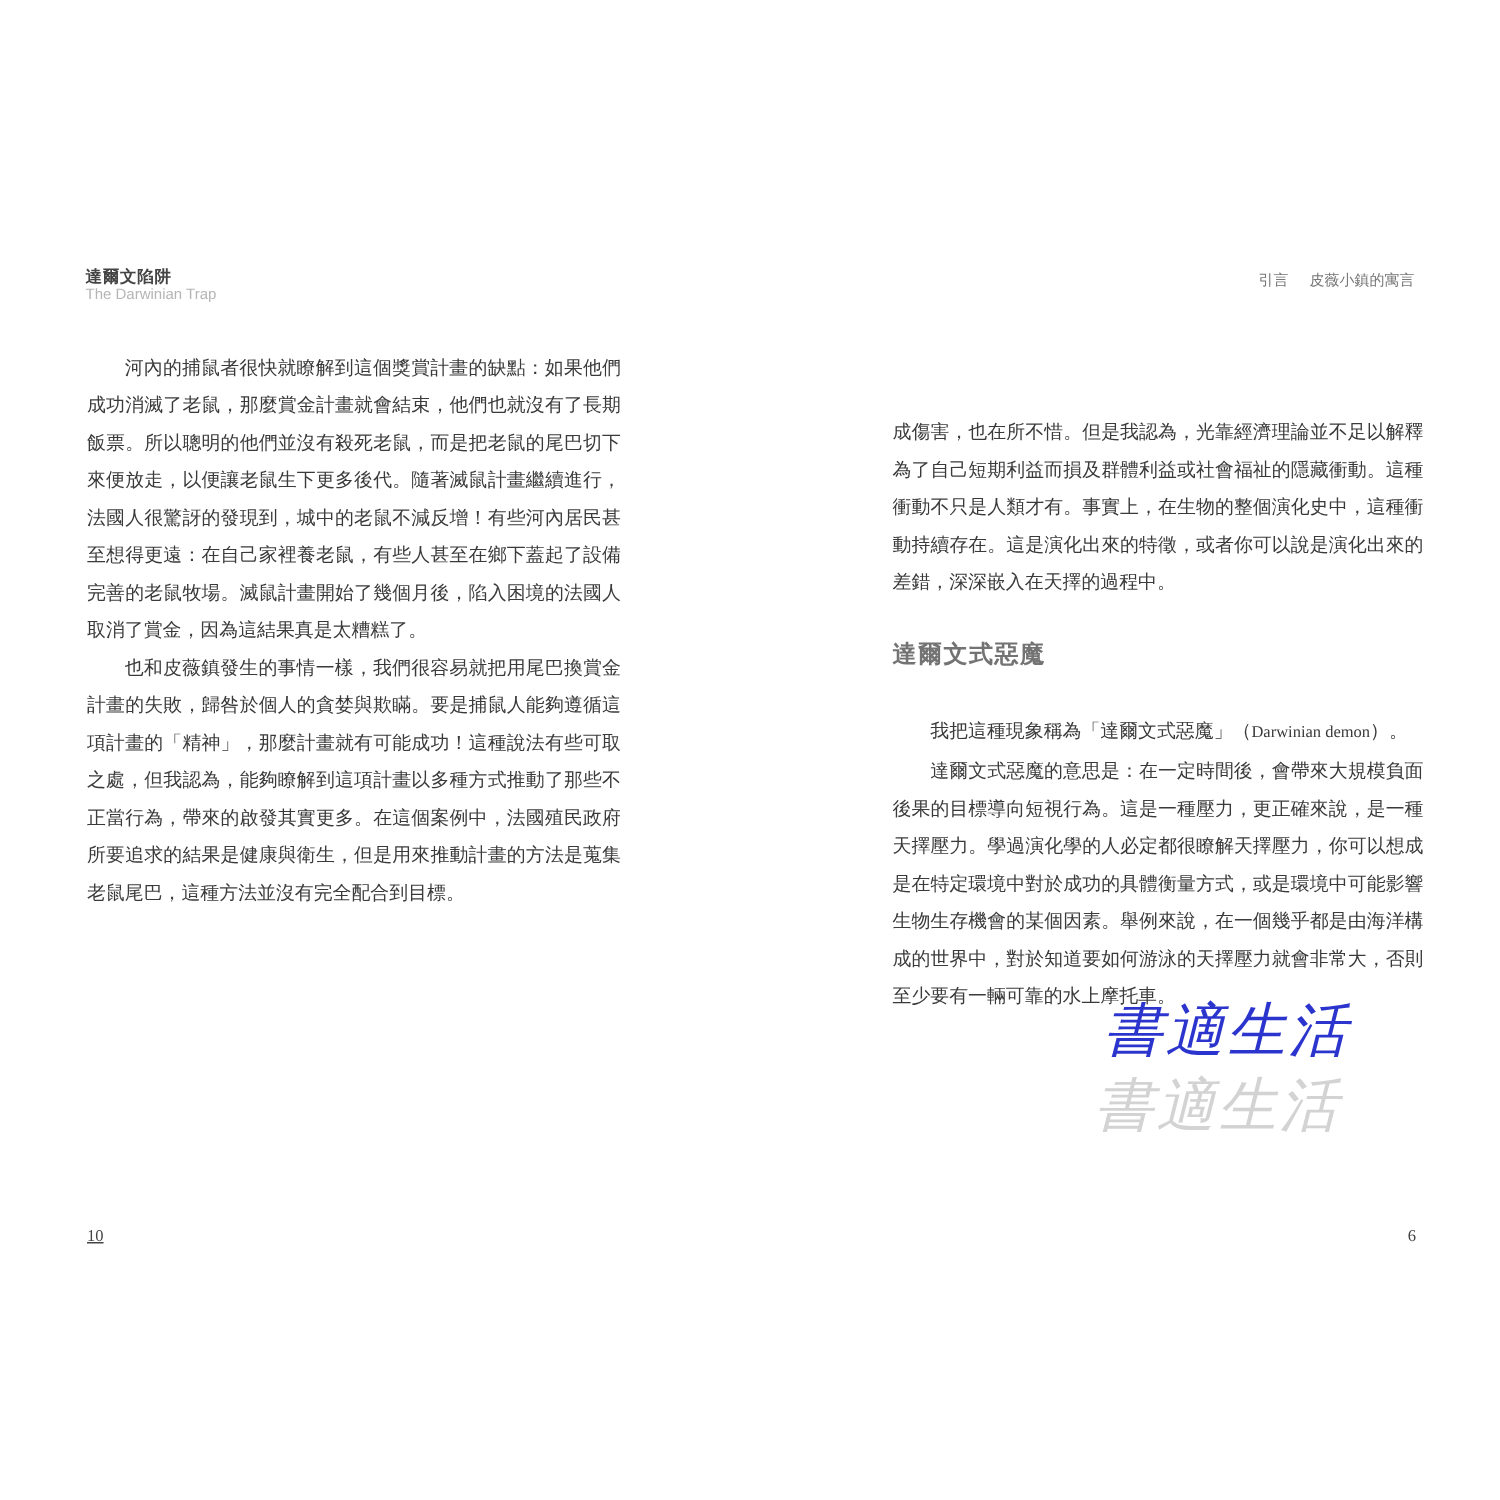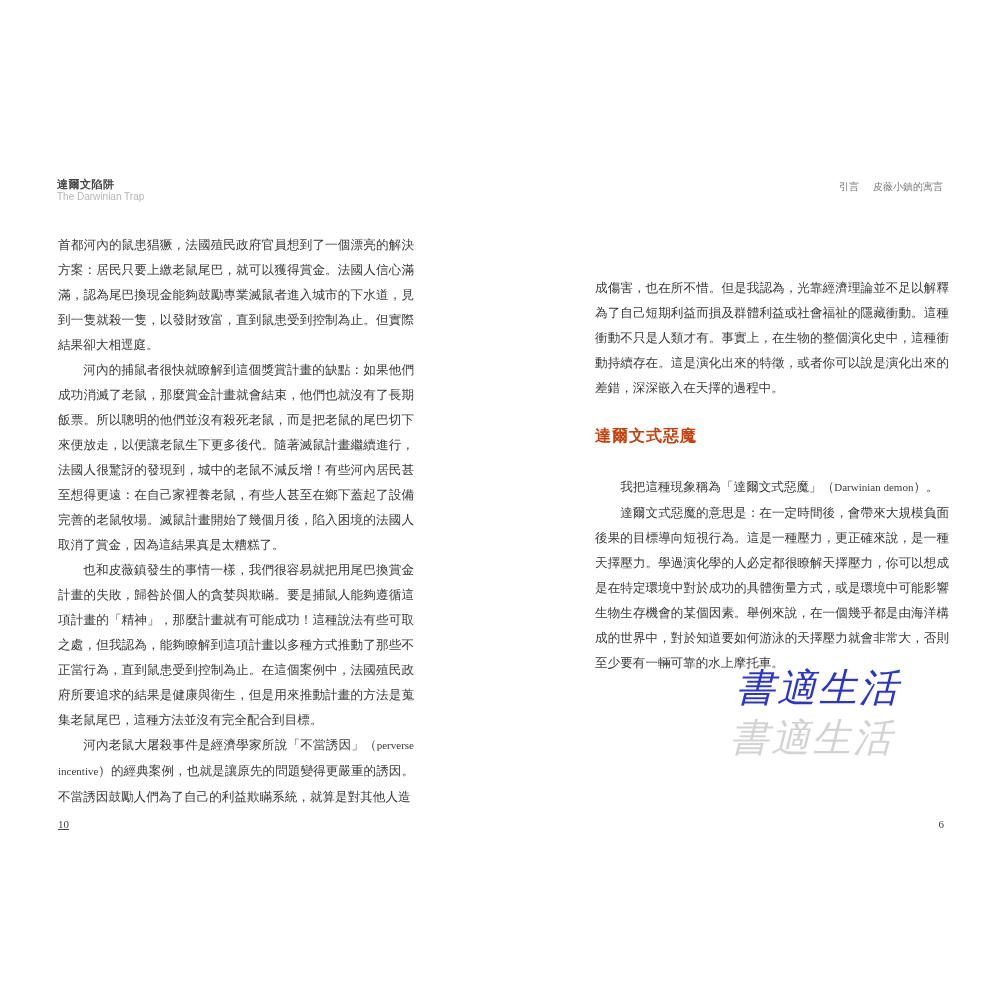--- a/index.html
+++ b/index.html
@@ -72,21 +72,21 @@
     .para {
       margin: 0;
       padding: 0;
     }
     .para.indent { text-indent: 2em; }
 
     .section-heading {
       font-family: "DejaVu Sans", "Liberation Sans", sans-serif;
       font-size: 16px;
       font-weight: bold;
-      color: #c2410c;
+      color: #737373;
       margin: 22px 0 24px 0;
       line-height: 28px;
       text-indent: 0;
       letter-spacing: 1px;
     }
 
     .latin {
       font-family: "Liberation Serif", "DejaVu Serif", serif;
       font-size: 11px;
     }
@@ -126,24 +126,22 @@
 
 <div class="spread">
 
   <div class="page page-left">
     <div class="running-head-left">
       <div class="rh-title">達爾文陷阱</div>
       <div class="rh-subtitle">The Darwinian Trap</div>
     </div>
 
     <div class="body-text">
-      <p class="para">首都河內的鼠患猖獗，法國殖民政府官員想到了一個漂亮的解決方案：居民只要上繳老鼠尾巴，就可以獲得賞金。法國人信心滿滿，認為尾巴換現金能夠鼓勵專業滅鼠者進入城市的下水道，見到一隻就殺一隻，以發財致富，直到鼠患受到控制為止。但實際結果卻大相逕庭。</p>
       <p class="para indent">河內的捕鼠者很快就瞭解到這個獎賞計畫的缺點：如果他們成功消滅了老鼠，那麼賞金計畫就會結束，他們也就沒有了長期飯票。所以聰明的他們並沒有殺死老鼠，而是把老鼠的尾巴切下來便放走，以便讓老鼠生下更多後代。隨著滅鼠計畫繼續進行，法國人很驚訝的發現到，城中的老鼠不減反增！有些河內居民甚至想得更遠：在自己家裡養老鼠，有些人甚至在鄉下蓋起了設備完善的老鼠牧場。滅鼠計畫開始了幾個月後，陷入困境的法國人取消了賞金，因為這結果真是太糟糕了。</p>
-      <p class="para indent">也和皮薇鎮發生的事情一樣，我們很容易就把用尾巴換賞金計畫的失敗，歸咎於個人的貪婪與欺瞞。要是捕鼠人能夠遵循這項計畫的「精神」，那麼計畫就有可能成功！這種說法有些可取之處，但我認為，能夠瞭解到這項計畫以多種方式推動了那些不正當行為，直到鼠患受到控制為止。在這個案例中，法國殖民政府所要追求的結果是健康與衛生，但是用來推動計畫的方法是蒐集老鼠尾巴，這種方法並沒有完全配合到目標。</p>
-      <p class="para indent"><span>河內老鼠大屠殺事件是經濟學家所說「不當誘因」（</span><span class="latin">perverse incentive</span><span>）的經典案例，也就是讓原先的問題變得更嚴重的誘因。不當誘因鼓勵人們為了自己的利益欺瞞系統，就算是對其他人造</span></p>
+      <p class="para indent">也和皮薇鎮發生的事情一樣，我們很容易就把用尾巴換賞金計畫的失敗，歸咎於個人的貪婪與欺瞞。要是捕鼠人能夠遵循這項計畫的「精神」，那麼計畫就有可能成功！這種說法有些可取之處，但我認為，能夠瞭解到這項計畫以多種方式推動了那些不正當行為，帶來的啟發其實更多。在這個案例中，法國殖民政府所要追求的結果是健康與衛生，但是用來推動計畫的方法是蒐集老鼠尾巴，這種方法並沒有完全配合到目標。</p>
     </div>
 
     <div class="page-number">10</div>
   </div>
 
   <div class="page page-right">
     <div class="running-head-right">
       <span>引言</span>
       <span>皮薇小鎮的寓言</span>
     </div>

